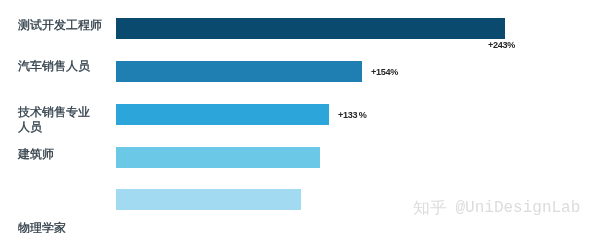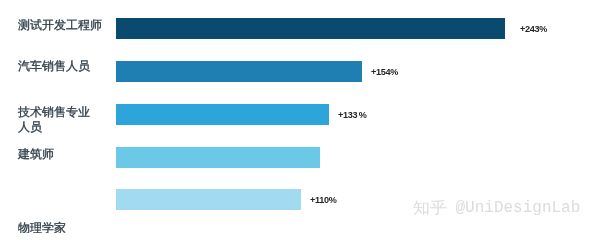--- a/index.html
+++ b/index.html
@@ -26,21 +26,21 @@
 </head>
 <body style="background: rgb(255, 255, 255);">
 
 <div id="chart">
 
   <div class="row" style="top:18px">
     <div class="cat-label" style="transform: translateY(-0.5px);">
       <div class="cat-line">测试开发工程师</div>
     </div>
     <div class="bar" style="width: 389px; background: rgb(10, 74, 110);"></div>
-    <div class="val-label" style="left: 520px;">+243%</div>
+    <div class="val-label" style="left: 488px; margin-top: 16px;">+243%</div>
   </div>
 
   <div class="row" style="top:61px">
     <div class="cat-label" style="transform: translateY(-2.5px);">
       <div class="cat-line">汽车销售人员</div>
     </div>
     <div class="bar" style="width: 246px; background: rgb(31, 127, 178);"></div>
     <div class="val-label" style="left: 371px; text-align: center;">+154%</div>
   </div>
 
@@ -58,20 +58,19 @@
       <div class="cat-line">建筑师</div>
     </div>
     <div class="bar" style="width: 204px; background: rgb(107, 200, 231);"></div>
   </div>
 
   <div class="row" style="top:189px">
     <div class="cat-label" style="transform: translateY(-1.5px); margin-top: 33px;">
       <div class="cat-line">物理学家</div>
     </div>
     <div class="bar" style="width: 185px; background: rgb(162, 219, 241);"></div>
-    <div class="val-label" style="left: 310px;">+110%</div>
   </div>
 
   <div id="watermark" style="color: rgb(220, 220, 220);">
     <span class="wm-logo">知乎</span><span class="wm-handle">@UniDesignLab</span>
   </div>
 
 </div>
 
 </body></html>

